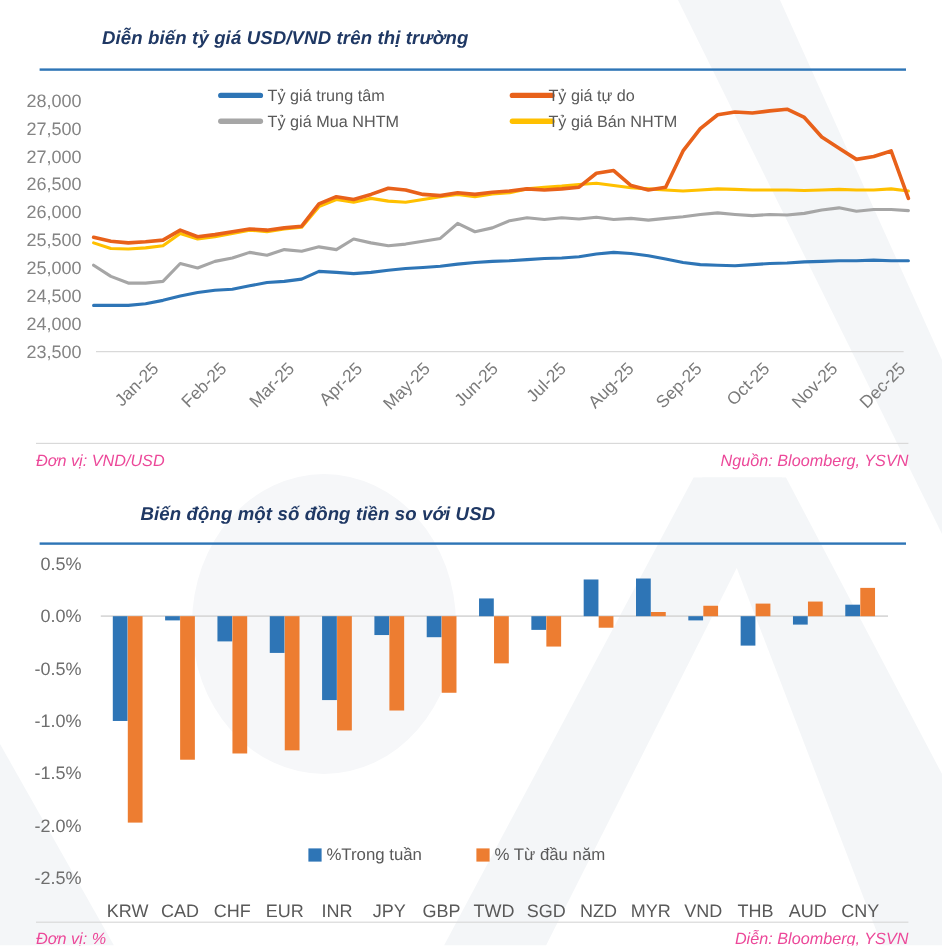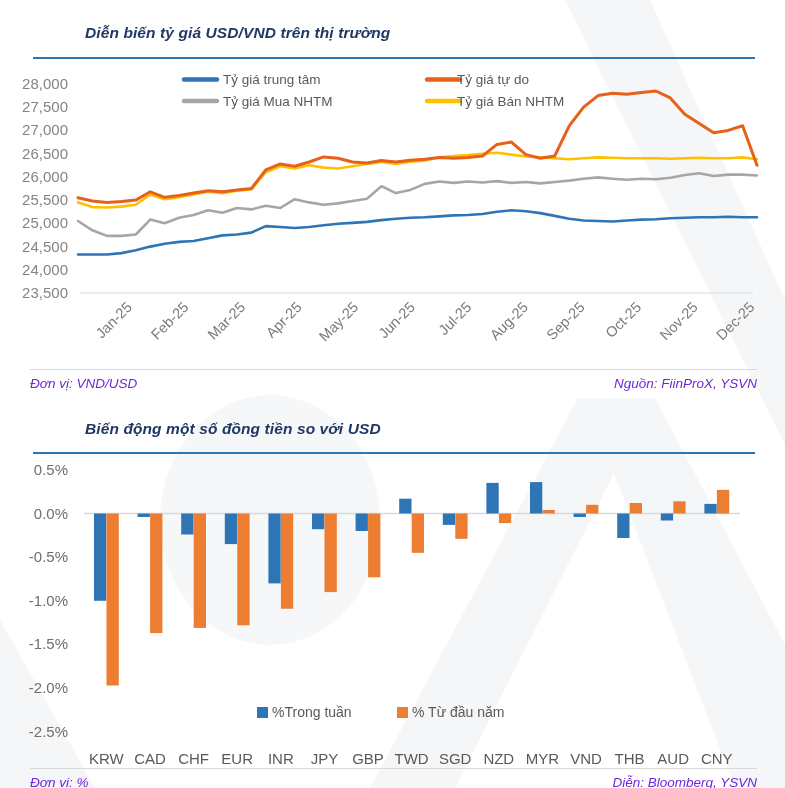--- a/index.html
+++ b/index.html
@@ -10,21 +10,21 @@
   .wm{position:absolute;left:0;top:0;z-index:0;}
   .content{position:absolute;left:0;top:16px;width:627px;height:788px;z-index:1;}
   .panel-title{
     position:absolute;left:85px;font-style:italic;font-weight:bold;
     font-size:15.5px;color:#1f3864;letter-spacing:.1px;white-space:nowrap;
   }
   .title-rule{position:absolute;left:33px;width:722px;height:2px;background:#2e75b6;}
   .divider{position:absolute;left:30px;width:727px;height:1px;background:#d9d9d9;}
   .chart-footer{
     position:absolute;left:30px;width:727px;display:flex;justify-content:space-between;
-    font-style:italic;font-size:13.5px;color:#6d28d9;
+    font-style:italic;font-size:13.5px;color:#ec4899;
   }
   .chart-svg{position:absolute;left:0;}
   .white-mask{position:absolute;background:#ffffff;}
   svg text{font-family:"Liberation Sans",sans-serif;}
   .tick1{font-size:15px;fill:#848484;}
   .tick2{font-size:15px;fill:#6e6e6e;}
   .xlab{font-size:14.5px;fill:#7a7a7a;}
   .cat{font-size:15px;fill:#595959;}
   .leg1{font-size:13.5px;fill:#595959;}
   .leg2{font-size:14px;fill:#595959;}
@@ -80,27 +80,27 @@
         <text x="457" y="22.3" class="leg1">Tỷ giá tự do</text>
         <line x1="184" y1="39" x2="217" y2="39" stroke="#A6A6A6" stroke-width="4.5" stroke-linecap="round"></line>
         <text x="223" y="43.8" class="leg1">Tỷ giá Mua NHTM</text>
         <line x1="427" y1="39" x2="460" y2="39" stroke="#FFC000" stroke-width="4.5" stroke-linecap="round"></line>
         <text x="457" y="43.8" class="leg1">Tỷ giá Bán NHTM</text>
       </svg>
 
     <div class="divider" style="top:353px;"></div>
     <div class="chart-footer" style="top:360px;">
       <span>Đơn vị: VND/USD</span>
-      <span>Nguồn: FiinProX, YSVN</span>
+      <span>Nguồn: Bloomberg, YSVN</span>
     </div>
   </section>
 
   <section>
     <div class="white-mask" style="left:18px;top:402px;width:60px;height:19px;"></div>
-    <div class="panel-title" style="top:404px;">Biến động một số đồng tiền so với USD</div>
+    <div class="panel-title" style="top:404px;margin-left:32px;">Biến động một số đồng tiền so với USD</div>
     <div class="title-rule" style="top:436px;"></div>
 
     <svg id="chart2" class="chart-svg" style="top:440px;" width="785" height="312">
         <text x="68" y="18.835" text-anchor="end" class="tick2">0.5%</text>
         <text x="68" y="62.5" text-anchor="end" class="tick2">0.0%</text>
         <text x="68" y="106.16499999999999" text-anchor="end" class="tick2">-0.5%</text>
         <text x="68" y="149.82999999999998" text-anchor="end" class="tick2">-1.0%</text>
         <text x="68" y="193.495" text-anchor="end" class="tick2">-1.5%</text>
         <text x="68" y="237.16" text-anchor="end" class="tick2">-2.0%</text>
         <text x="68" y="280.825" text-anchor="end" class="tick2">-2.5%</text>

